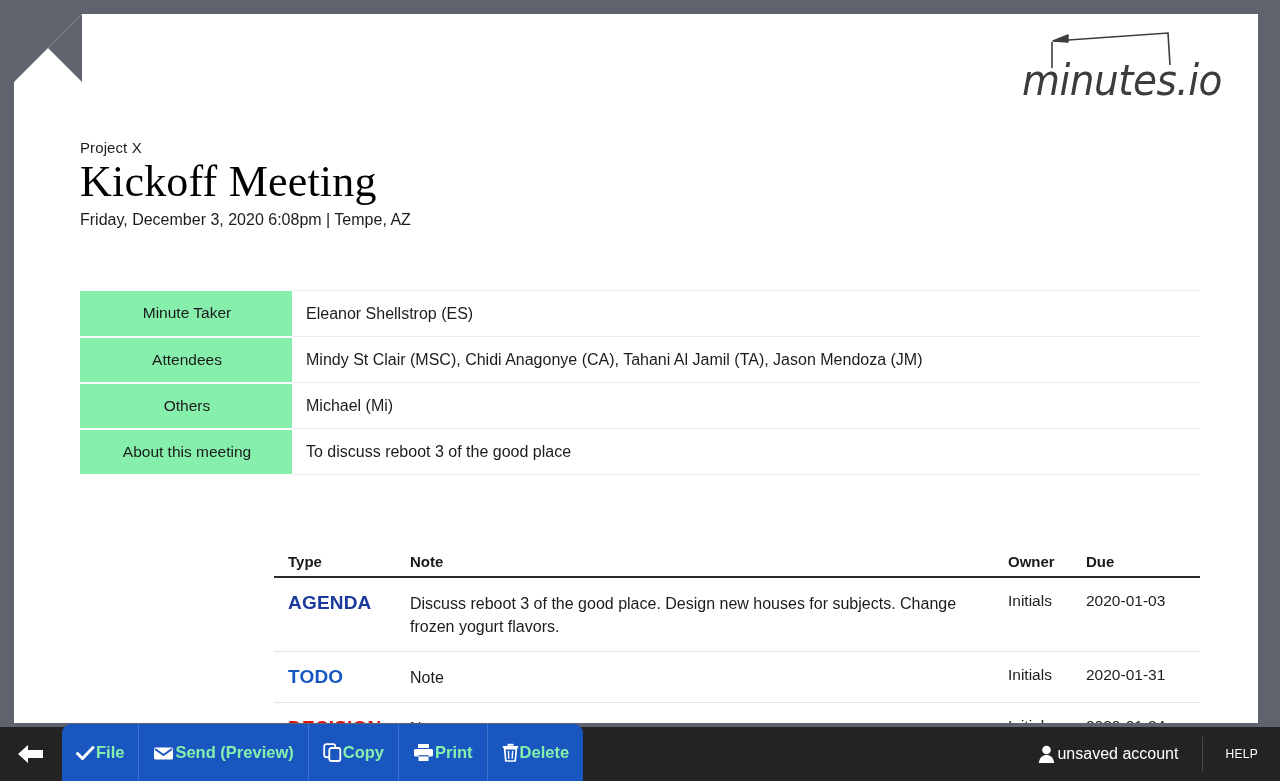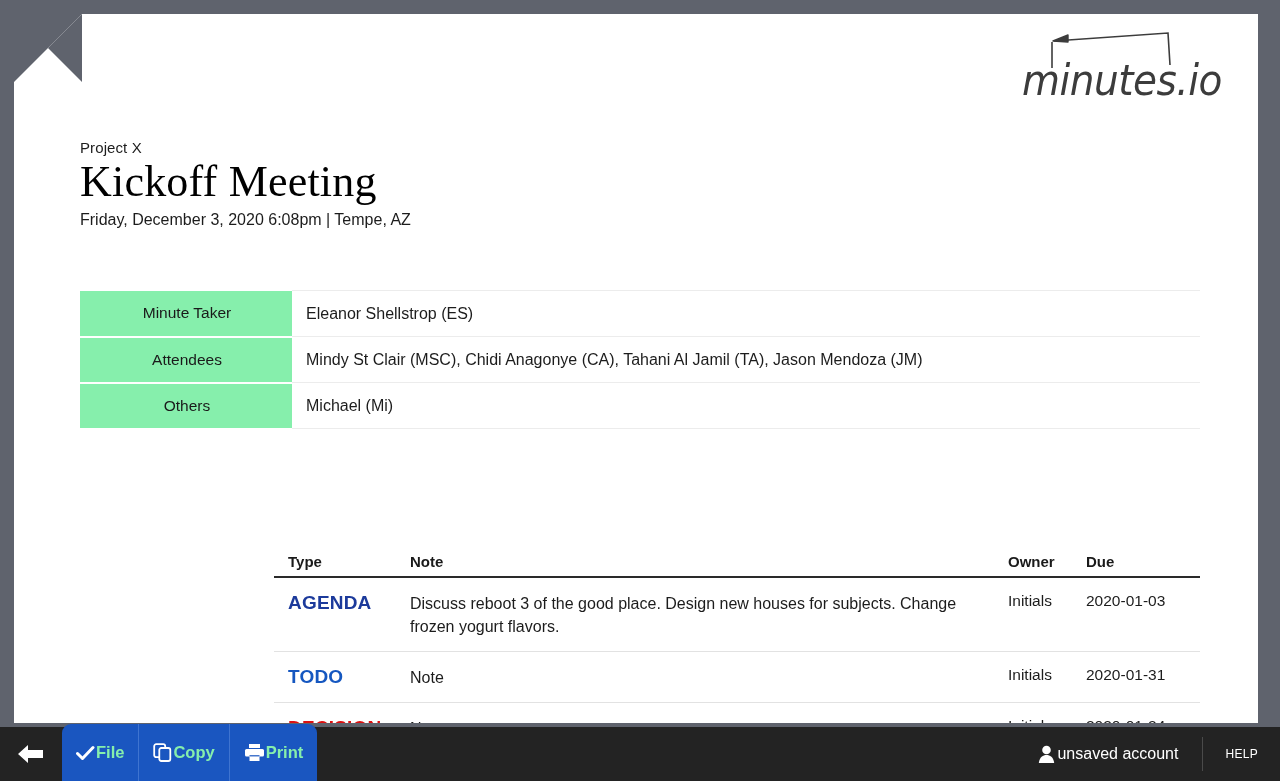--- a/index.html
+++ b/index.html
@@ -272,20 +272,24 @@
           <td class="v">Eleanor Shellstrop (ES)</td>
         </tr>
         <tr>
           <td class="k">Attendees</td>
           <td class="v">Mindy St Clair (MSC), Chidi Anagonye (CA), Tahani Al Jamil (TA), Jason Mendoza (JM)</td>
         </tr>
         <tr>
           <td class="k">Others</td>
           <td class="v">Michael (Mi)</td>
         </tr>
+        <tr>
+          <td class="k">About this meeting</td>
+          <td class="v">To discuss reboot 3 of the good place</td>
+        </tr>
       </tbody>
     </table>
 
     <table id="notes-table">
       <thead>
         <tr>
           <th class="c-type">Type</th>
           <th class="c-note">Note</th>
           <th class="c-owner">Owner</th>
           <th class="c-due">Due</th>
@@ -325,39 +329,55 @@
 </div>
 
 <div id="toolbar">
   <div class="tb-btn">
     <svg width="19" height="16" viewBox="0 0 19 16">
       <path d="M1.5 8.5 L6.5 13.5 L17 2.5" fill="none" stroke="#ffffff" stroke-width="3" stroke-linecap="round" stroke-linejoin="round"></path>
     </svg>
     <span>File</span>
   </div>
 
+  <div class="tb-btn">
+    <svg width="21" height="16" viewBox="0 0 21 16">
+      <rect x="1" y="2.5" width="19" height="12" rx="1.5" fill="#ffffff"></rect>
+      <path d="M2 4 L10.5 10 L19 4" fill="none" stroke="#1a56c0" stroke-width="2" stroke-linejoin="round"></path>
+    </svg>
+    <span>Send (Preview)</span>
+  </div>
 
   <div class="tb-btn">
     <svg width="19" height="19" viewBox="0 0 19 19">
       <rect x="1.2" y="1.2" width="11" height="13" rx="2" fill="none" stroke="#ffffff" stroke-width="1.8"></rect>
       <rect x="6.3" y="5" width="11" height="13" rx="2" fill="#1a56c0" stroke="#ffffff" stroke-width="1.8"></rect>
     </svg>
     <span>Copy</span>
   </div>
 
   <div class="tb-btn">
     <svg width="21" height="19" viewBox="0 0 21 19">
       <rect x="5" y="1" width="11" height="4" fill="#ffffff"></rect>
       <rect x="1" y="6" width="19" height="7.5" rx="1.5" fill="#ffffff"></rect>
       <rect x="5.5" y="13" width="10" height="5" fill="#ffffff"></rect>
       <rect x="5.5" y="12.2" width="10" height="1.2" fill="#1a56c0"></rect>
     </svg>
     <span>Print</span>
   </div>
 
+  <div class="tb-btn">
+    <svg width="17" height="19" viewBox="0 0 17 19">
+      <rect x="0.8" y="3" width="15.4" height="2" fill="#ffffff"></rect>
+      <rect x="5.5" y="0.8" width="6" height="2" fill="#ffffff"></rect>
+      <path d="M2.6 5.6 L14.4 5.6 L13.2 18 L3.8 18 Z" fill="none" stroke="#ffffff" stroke-width="1.7" stroke-linejoin="round"></path>
+      <path d="M6.4 8.4 L6.8 15.2 M10.6 8.4 L10.2 15.2" stroke="#ffffff" stroke-width="1.4" stroke-linecap="round"></path>
+    </svg>
+    <span>Delete</span>
+  </div>
 </div>
 
 <div id="bar-right">
   <div id="account">
     <svg width="17" height="18" viewBox="0 0 17 18">
       <circle cx="8.5" cy="5" r="4.3" fill="#ffffff"></circle>
       <path d="M0.8 18 C1.6 11.8 5 10 8.5 10 C12 10 15.4 11.8 16.2 18 Z" fill="#ffffff"></path>
     </svg>
     <span>unsaved account</span>
   </div>

